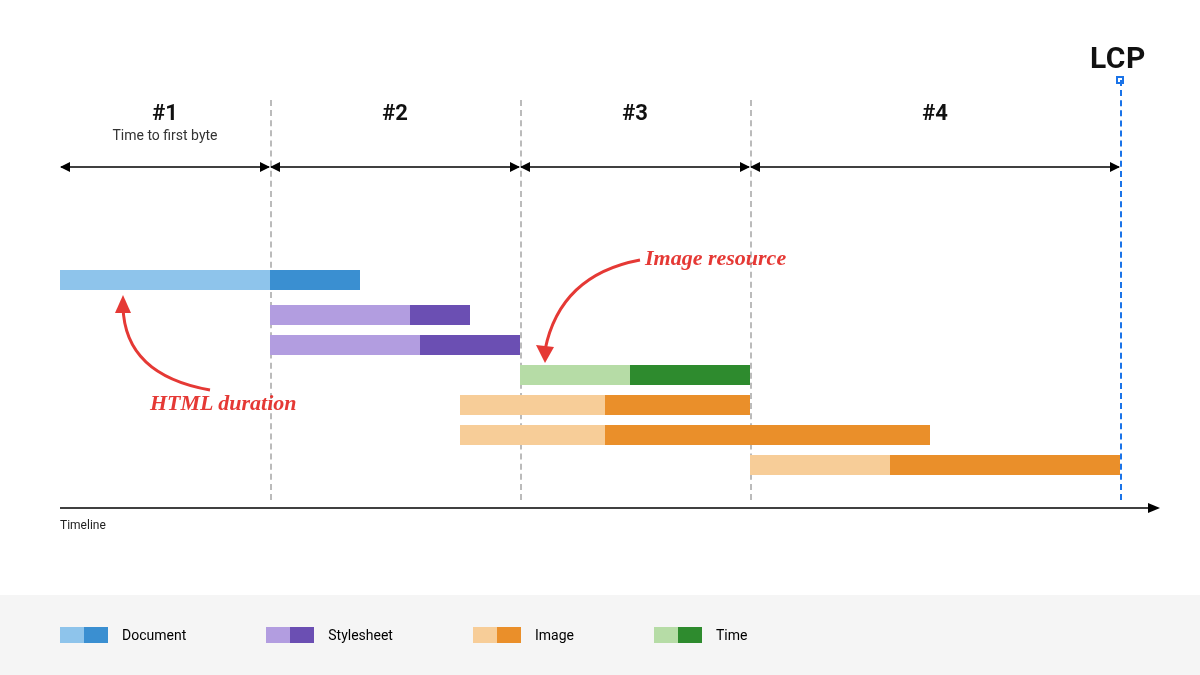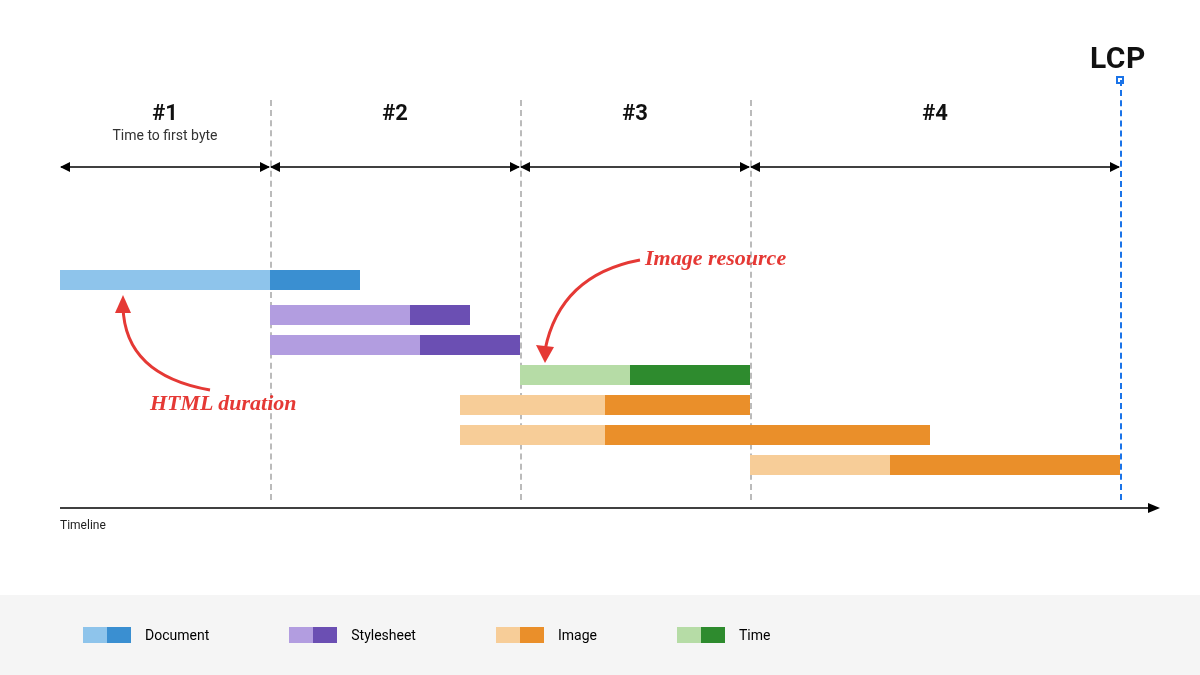--- a/index.html
+++ b/index.html
@@ -108,21 +108,21 @@
   .legend {
     position: absolute;
     left: 0;
     bottom: 0;
     width: 1200px;
     height: 80px;
     background: #f5f5f5;
     display: flex;
     align-items: center;
     gap: 80px;
-    padding-left: 83px;
+    padding-left: 60px;
     font-size: 14px;
   }
   .legend-item { display: flex; align-items: center; gap: 14px; }
   .swatch {
     width: 48px; height: 16px; display: flex;
   }
   .swatch > div { flex: 1; height: 100%; }
 </style>
 </head>
 <body>

